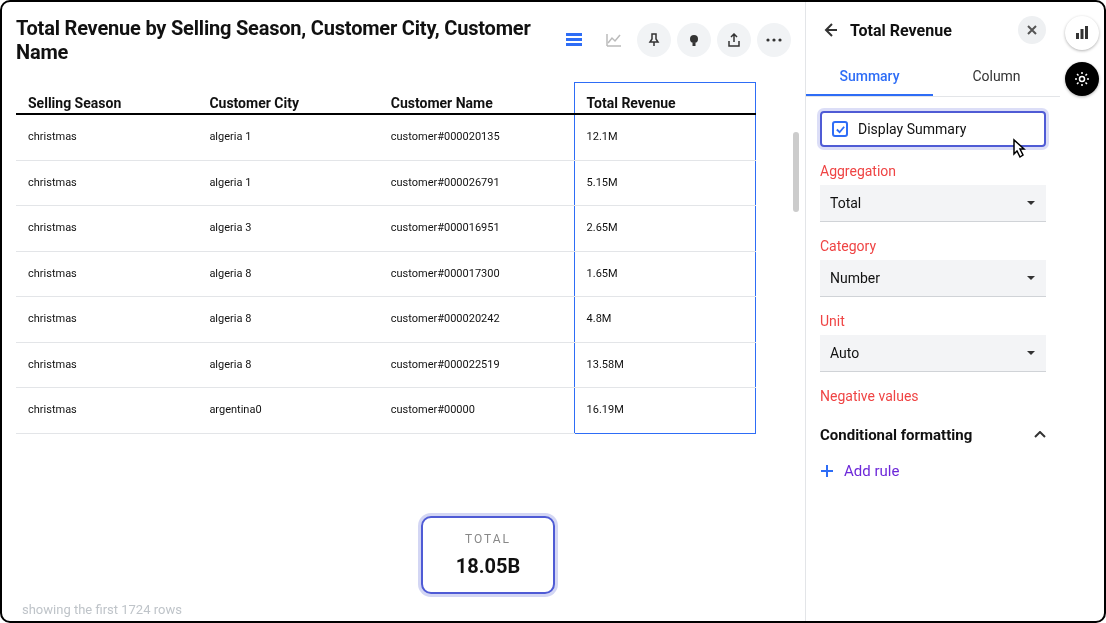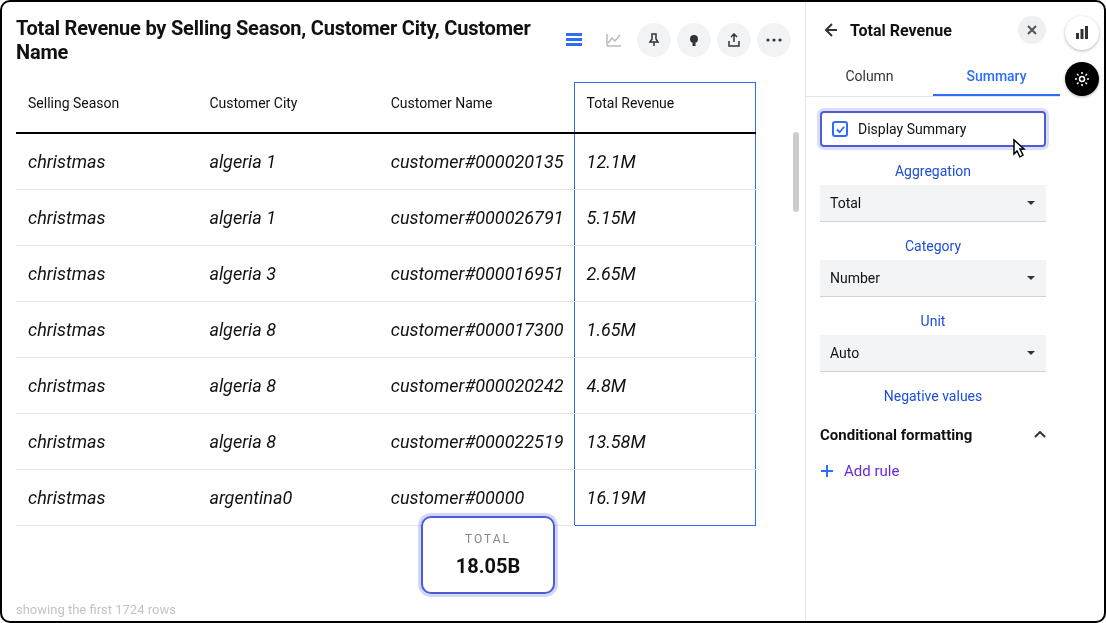--- a/index.html
+++ b/index.html
@@ -8,55 +8,55 @@
   .main { flex: 1; display: flex; flex-direction: column; min-width: 0; padding-left: 14px; padding-top: 14px; }
   .header { display: flex; align-items: center; gap: 10px; padding-right: 14px; }
   .title { font-size: 20px; font-weight: 700; letter-spacing: -0.2px; flex: 1; }
   .toolbar { display: flex; align-items: center; gap: 6px; }
   .tbtn { width: 34px; height: 34px; border-radius: 50%; background: #f1f3f5; display: flex; align-items: center; justify-content: center; cursor: pointer; color: #444; }
   .tbtn.active { background: #e6f0ff; color: #2e6df6; }
   .tbtn.plain { background: transparent; border-radius: 4px; }
 
   .table-wrap { margin-top: 18px; flex: 1; overflow: hidden; position: relative; }
   table { border-collapse: collapse; width: 740px; }
-  thead th { text-align: left; font-weight: 400; font-size: 14px; padding: 12px 10px 21px 12px; border-bottom: 2px solid #000; }
+  thead th { text-align: left; font-weight: 700; font-size: 14px; padding: 12px 10px 2px 12px; border-bottom: 2px solid #000; }
   thead th.rev { border: 1px solid #2e6df6; border-bottom: 2px solid #000; }
-  tbody td { padding: 14px 10px 14px 12px; border-bottom: 1px solid #e3e5e8; vertical-align: top; font-size: 18px; line-height: 1.5; font-style: italic; }
+  tbody td { padding: 14px 10px 14px 12px; border-bottom: 1px solid #e3e5e8; vertical-align: top; font-size: 11px; line-height: 1.5; }
   tbody td.rev { border-left: 1px solid #2e6df6; border-right: 1px solid #2e6df6; }
   tbody tr:last-child td.rev { border-bottom: 1px solid #2e6df6; }
   .col-season { width: 130px; }
   .col-city { width: 130px; }
   .col-name { width: 140px; word-break: break-all; }
   .col-rev { width: 130px; }
 
   .scrollbar { position: absolute; top: 50px; right: 6px; width: 6px; height: 80px; background: #ccc; border-radius: 3px; }
 
   .total-box { position: absolute; left: 419px; top: 514px; width: 134px; height: 78px; border: 2px solid #4f5bd5; border-radius: 10px; box-shadow: 0 0 0 3px rgba(79,91,213,0.25); background: #fff; display: flex; flex-direction: column; align-items: center; justify-content: center; gap: 8px; z-index: 5; }
   .total-label { font-size: 12px; letter-spacing: 2px; color: #888; text-transform: uppercase; }
   .total-value { font-size: 20px; font-weight: 700; }
 
-  .footer-note { position: absolute; left: 14px; bottom: 4px; font-size: 13px; color: #bfc4c9; }
+  .footer-note { position: absolute; left: 20px; bottom: 4px; font-size: 13px; color: #bfc4c9; }
 
   .right-rail { display: flex; align-items: flex-start; }
   .panel { width: 255px; border-left: 1px solid #e3e5e8; height: 100%; display: flex; flex-direction: column; padding-top: 14px; }
   .panel-head { display: flex; align-items: center; gap: 10px; padding: 0 14px 6px 14px; }
   .back-btn { width: 20px; height: 20px; display:flex; align-items:center; justify-content:center; cursor:pointer; }
   .panel-title { font-size: 16px; font-weight: 700; flex: 1; }
   .close-btn { width: 28px; height: 28px; border-radius: 50%; background: #eef0f2; display:flex; align-items:center; justify-content:center; cursor:pointer; font-size:16px; color:#555; }
 
   .tabs { display: flex; border-bottom: 1px solid #e3e5e8; margin-top: 8px; }
   .tab { flex:1; text-align:center; padding: 10px 4px; font-size: 14px; color: #333; cursor:pointer; }
   .tab.active { color: #2e6df6; font-weight: 500; border-bottom: 2px solid #2e6df6; }
 
   .panel-body { padding: 14px 14px 0 14px; overflow-y: auto; flex:1; }
   .check-row { display:flex; align-items:center; gap:10px; border: 2px solid #4f5bd5; border-radius: 4px; box-shadow: 0 0 0 3px rgba(79,91,213,0.2); padding: 8px 10px; position: relative; }
   .checkbox { width: 16px; height: 16px; border: 2px solid #2e6df6; border-radius: 3px; display:flex; align-items:center; justify-content:center; color:#2e6df6; }
   .cursor-icon { position:absolute; right: 14px; bottom: -14px; font-size: 22px; transform: translateY(2px); pointer-events: none; }
 
-  .field-label { font-size: 14px; color: #1d4ed8; margin-top: 16px; margin-bottom: 6px; text-align: center; }
+  .field-label { font-size: 14px; color: #ef4444; margin-top: 16px; margin-bottom: 6px; }
   .select { background: #f3f4f6; border-bottom: 1px solid #d0d3d7; padding: 10px 10px; display:flex; align-items:center; justify-content:space-between; font-size: 14px; cursor:pointer; }
   .section-head { display:flex; align-items:center; justify-content:space-between; font-weight:700; font-size:15px; margin-top: 22px; cursor:pointer; }
   .add-rule { display:flex; align-items:center; gap:10px; color:#6d28d9; font-size:15px; margin-top: 18px; cursor:pointer; }
 
   .side-icons { width: 44px; display:flex; flex-direction:column; align-items:center; gap:12px; padding-top:14px; }
   .side-icon { width:34px; height:34px; border-radius:50%; display:flex; align-items:center; justify-content:center; box-shadow: 0 1px 3px rgba(0,0,0,0.3); background:#fff; cursor:pointer; }
   .side-icon.dark { background:#000; color:#fff; }
 
   svg { display:block; }
 </style>
@@ -190,22 +190,22 @@
         </div>
         <div class="panel-title">Total Revenue</div>
         <div class="close-btn">
           <svg width="12" height="12" viewBox="0 0 12 12">
               <path d="M2 2 L10 10 M10 2 L2 10" stroke="#555" stroke-width="2"></path>
             </svg>
         </div>
       </div>
 
       <div class="tabs">
+        <div class="tab active">Summary</div>
         <div class="tab">Column</div>
-        <div class="tab active">Summary</div>
       </div>
 
       <div class="panel-body">
         <div class="check-row">
           <div class="checkbox">
             <svg width="11" height="11" viewBox="0 0 12 12">
                 <path d="M2 6 L5 9 L10 3" stroke="#2e6df6" stroke-width="2" fill="none"></path>
               </svg>
           </div>
           <span>Display Summary</span>

